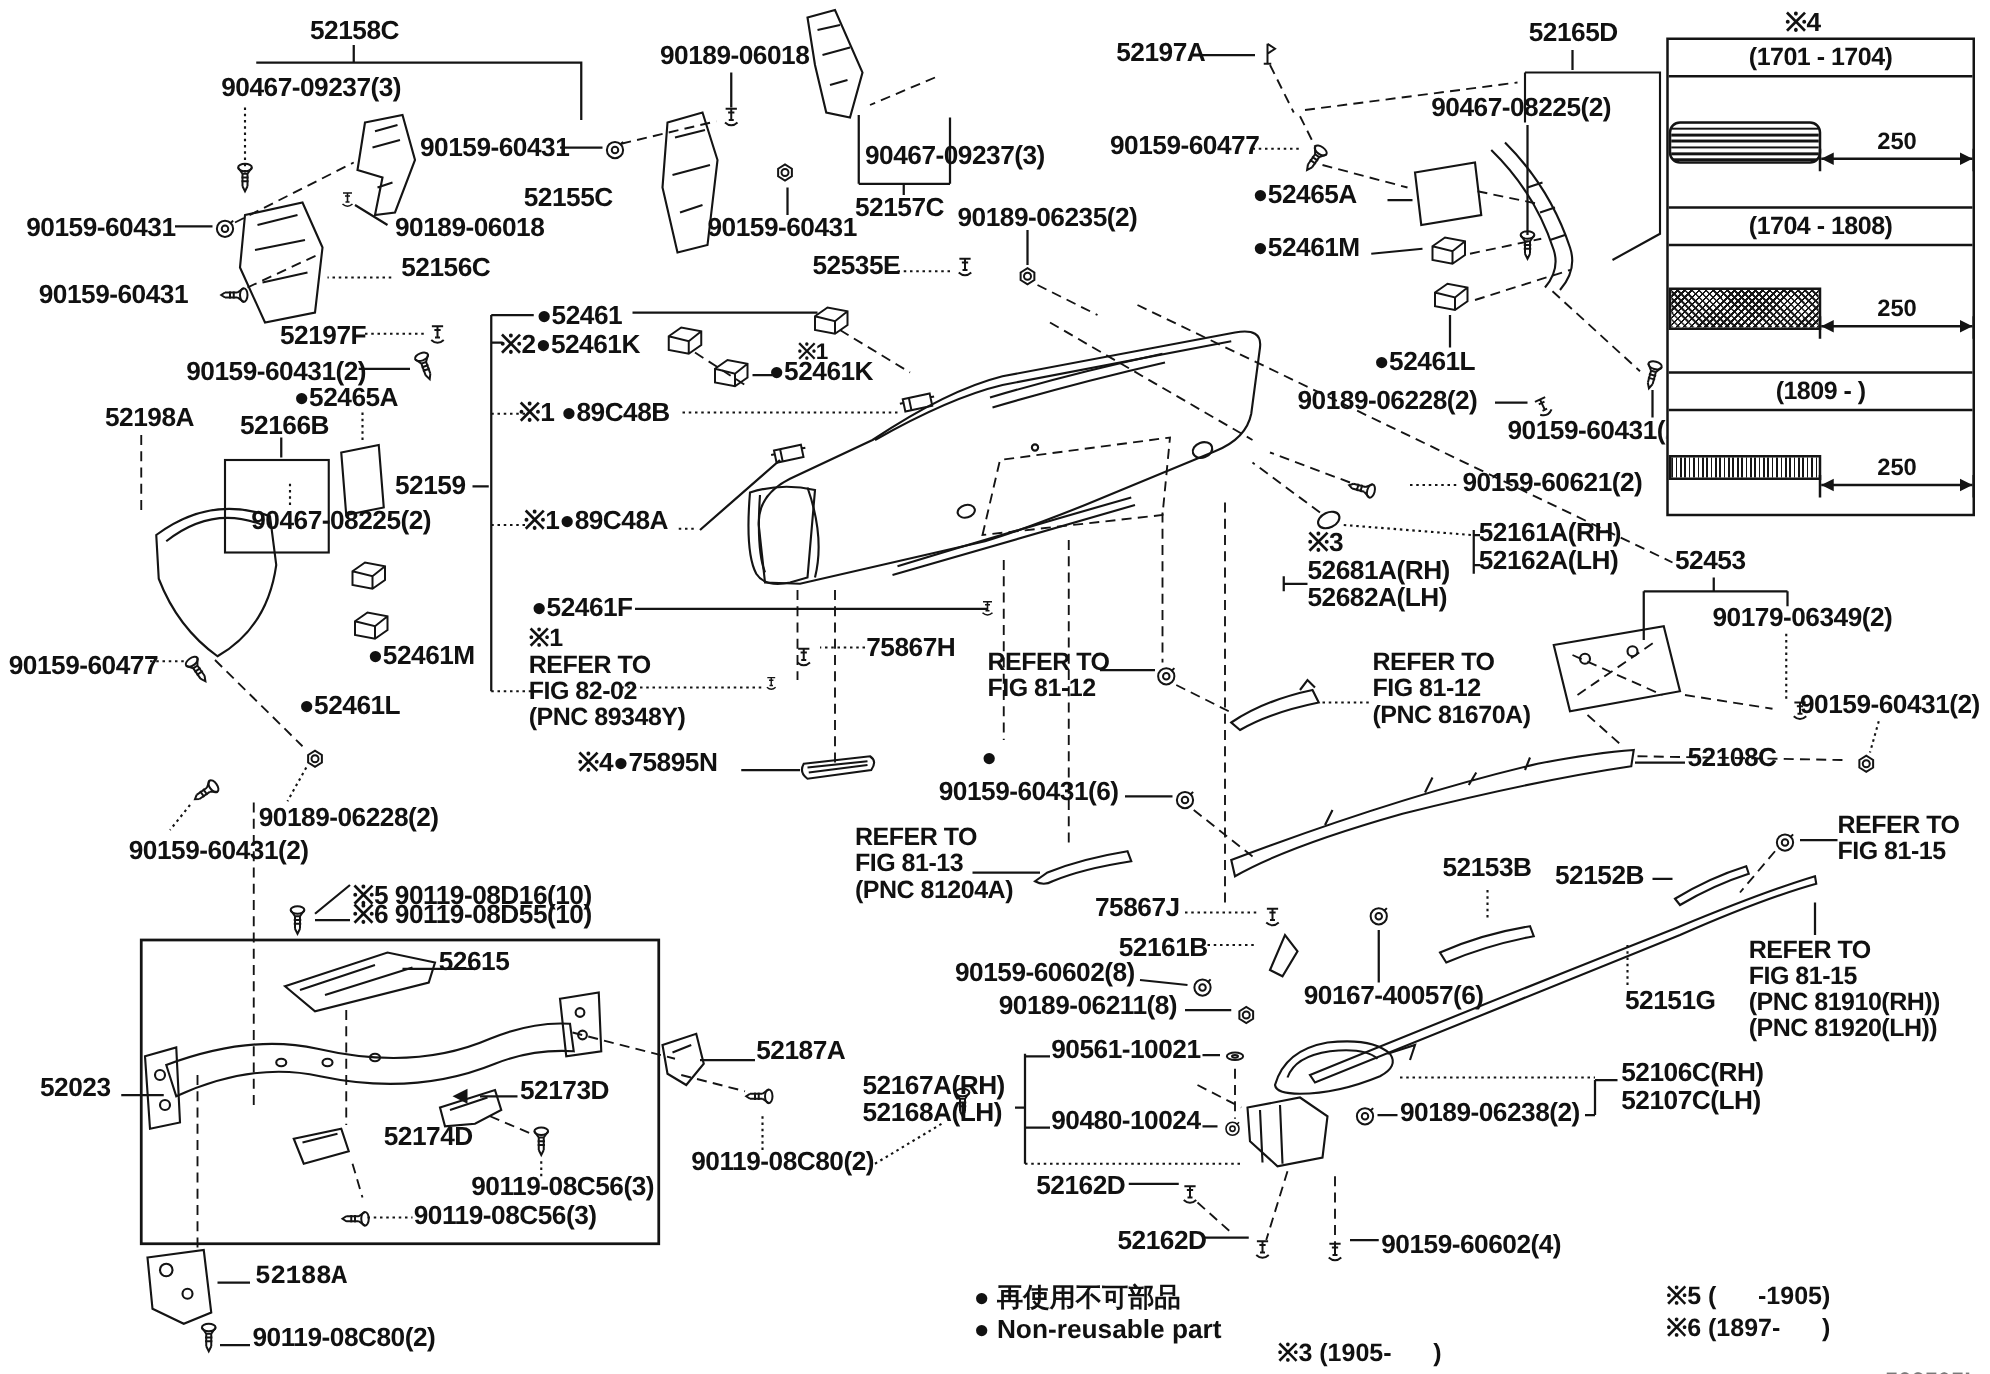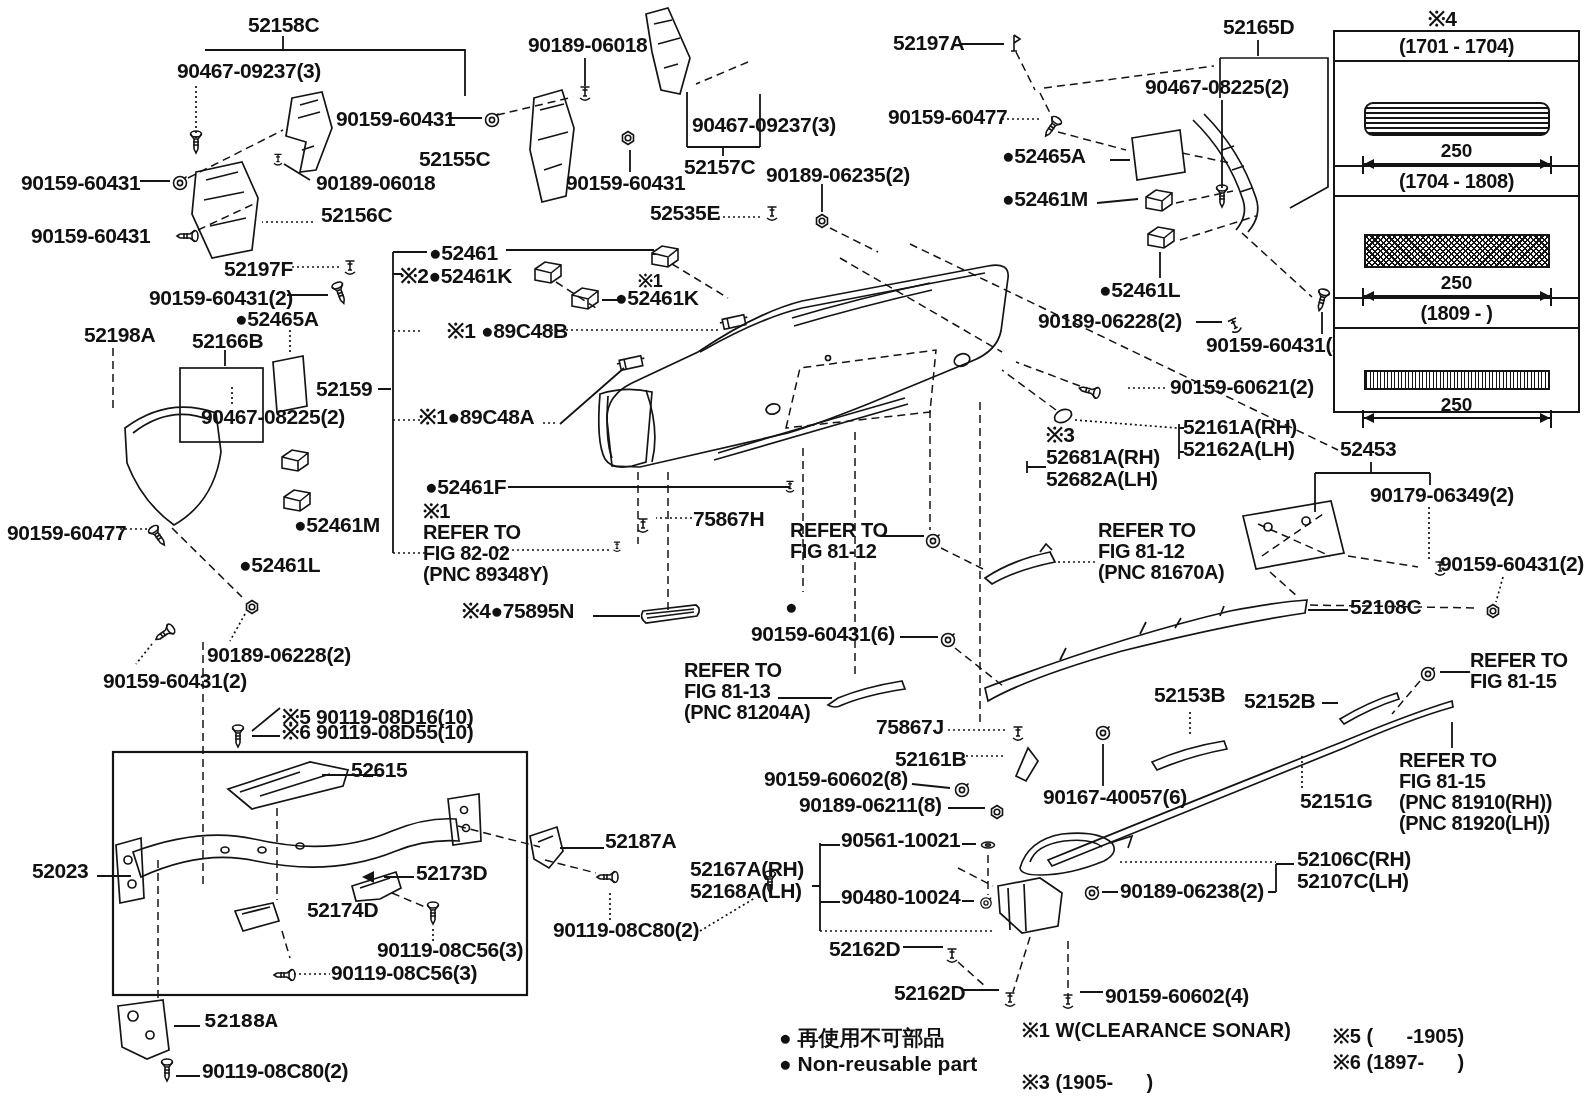--- a/index.html
+++ b/index.html
@@ -8,21 +8,21 @@
   #art{position:absolute;left:0;top:0;}
   .lbl{position:absolute;font:700 21px/1.05 "Liberation Sans",sans-serif;color:#111;
        white-space:pre;letter-spacing:-0.4px;}
   
   #inset{position:absolute;left:1333px;top:30px;width:247px;height:383px;
          border:2px solid #141414;box-sizing:border-box;background:#fff;}
   .sect{box-sizing:border-box;}
   .hdr{height:28px;border-bottom:2px solid #141414;display:flex;align-items:center;justify-content:center;
        font:700 20px "Liberation Sans",sans-serif;color:#111;letter-spacing:-0.4px;}
   .s2 .hdr,.s3 .hdr{border-top:2px solid #141414;}
-  .bodyx{display:flex;flex-direction:column;align-items:center;justify-content:flex-end;}
+  .bodyx{display:flex;flex-direction:row;align-items:center;justify-content:center;}
   .tape{box-sizing:border-box;border:2px solid #141414;width:186px;height:34px;}
   .t1{border-radius:9px;background:repeating-linear-gradient(to bottom,rgba(0,0,0,0) 0 3px,#141414 3px 5px);}
   .t2{background:repeating-linear-gradient(45deg,#141414 0 1.5px,rgba(0,0,0,0) 1.5px 4px),
                repeating-linear-gradient(-45deg,#141414 0 1.5px,rgba(0,0,0,0) 1.5px 4px);}
   .t3{height:20px;background:repeating-linear-gradient(90deg,#141414 0 1.3px,rgba(0,0,0,0) 1.3px 3.5px);}
   .dim{position:relative;width:186px;margin-top:4px;text-align:center;}
   .dimtxt{font:700 19px "Liberation Sans",sans-serif;color:#111;}
   .dimline{position:relative;height:0;border-top:2px solid #141414;margin-top:1px;}
   .dimline:before,.dimline:after{content:"";position:absolute;top:-6px;width:0;height:0;
       border-top:5px solid transparent;border-bottom:5px solid transparent;}
@@ -266,21 +266,21 @@
       <div class="lbl" style="left: 149px; top: 287px;">90159-60431(2)</div>
       <div class="lbl" style="left: 235px; top: 308px;">●52465A</div>
       <div class="lbl" style="left: 84px; top: 324px;">52198A</div>
       <div class="lbl" style="left: 192px; top: 330px;">52166B</div>
       <div class="lbl" style="left: 201px; top: 406px;">90467-08225(2)</div>
       <div class="lbl" style="left: 316px; top: 378px;">52159</div>
       <div class="lbl" style="left: 429px; top: 242px;">●52461</div>
       <div class="lbl" style="left: 400px; top: 265px;">※2●52461K</div>
       <div class="lbl" style="left: 638px; top: 272px; font-size: 18px;">※1</div>
       <div class="lbl" style="left: 615px; top: 287px;">●52461K</div>
-      <div class="lbl" style="left: 415px; top: 320px; margin-left: 32px;">※1 ●89C48B</div>
+      <div class="lbl" style="left: 415px; top: 320px;">※1 ●89C48B</div>
       <div class="lbl" style="left: 419px; top: 406px;">※1●89C48A</div>
       <div class="lbl" style="left: 650px; top: 202px;">52535E</div>
       <div class="lbl" style="left: 766px; top: 164px;">90189-06235(2)</div>
       <div class="lbl" style="left: 893px; top: 32px;">52197A</div>
       <div class="lbl" style="left: 1145px; top: 76px;">90467-08225(2)</div>
       <div class="lbl" style="left: 888px; top: 106px;">90159-60477</div>
       <div class="lbl" style="left: 1223px; top: 16px;">52165D</div>
       <div class="lbl" style="left: 1002px; top: 145px;">●52465A</div>
       <div class="lbl" style="left: 1002px; top: 188px;">●52461M</div>
       <div class="lbl" style="left: 1099px; top: 279px;">●52461L</div>
@@ -394,19 +394,18 @@
               <span class="tickL"></span>
               <span class="tickR"></span>
             </div>
       </div>
     </div>
   </div>
 </div>
 
 <div class="leg" style="left:779px;top:1024px;"><span>●</span> <span>再使用不可部品</span></div>
 <div class="leg" style="left:779px;top:1052px;"><span>●</span> <span>Non-reusable part</span></div>
-<div class="leg note" style="left:1022px;top:1016px;">※1 W(CLEARANCE SONAR)</div>
 <div class="leg note" style="left:1022px;top:1068px;">※3 (1905-      )</div>
 <div class="leg note" style="left:1333px;top:1022px;">※5 (      -1905)</div>
 <div class="leg note" style="left:1333px;top:1048px;">※6 (1897-      )</div>
 <div class="leg" style="left:1508px;top:1074px;font-size:19px;margin-top:21px;">523505L</div>
 
 </div>
 
 </body></html>

